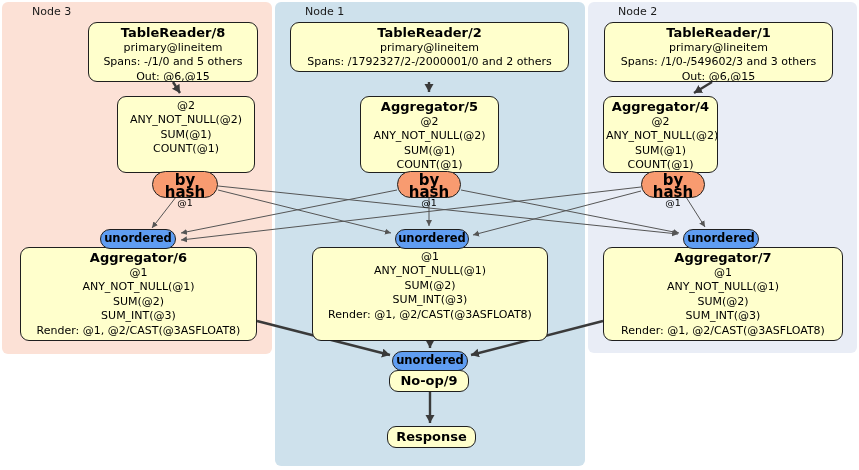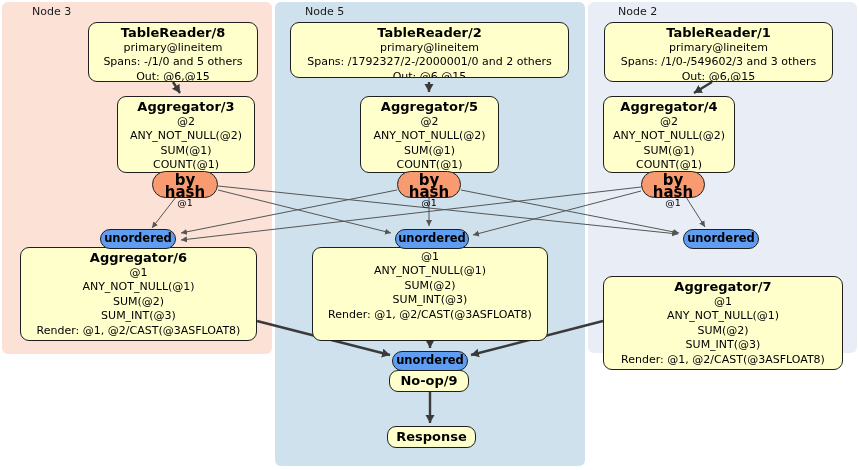--- a/index.html
+++ b/index.html
@@ -34,21 +34,21 @@
 </style>
 </head>
 <body>
 
 <div class="canvas">
 
   <div class="region" style="left: 2px; top: 2px; width: 270px; height: 352px; background: rgb(252, 225, 214);">
     <div class="region-label">Node 3</div>
   </div>
   <div class="region" style="left: 275px; top: 2px; width: 310px; height: 464px; background: rgb(206, 225, 236);">
-    <div class="region-label">Node 5</div>
+    <div class="region-label">Node 1</div>
   </div>
   <div class="region" style="left: 588px; top: 2px; width: 269px; height: 351px; background: rgb(233, 237, 246);">
     <div class="region-label">Node 2</div>
   </div>
 
   <svg class="edges" width="859" height="470">
     <defs>
       <marker id="mthin" markerUnits="userSpaceOnUse" markerWidth="8" markerHeight="8" refX="6" refY="3.5" orient="auto">
         <path d="M0,0.5 L6,3.5 L0,6.5 z" fill="#555555"></path>
       </marker>
@@ -80,36 +80,35 @@
     </g>
   </svg>
 
   <div class="pbox" style="left:88px; top:22px; width:170px; height:60px;">
     <div class="ptitle">TableReader/8</div>
     <div class="pline">primary@lineitem</div>
     <div class="pline">Spans: -/1/0 and 5 others</div>
     <div class="pline">Out: @6,@15</div>
   </div>
   <div class="pbox" style="left:117px; top:96px; width:138px; height:77px;">
-    <div class="ptitle">Aggregator/3</div>
     <div class="pline">@2</div>
     <div class="pline">ANY_NOT_NULL(@2)</div>
     <div class="pline">SUM(@1)</div>
     <div class="pline">COUNT(@1)</div>
   </div>
   <div class="pbox" style="left:20px; top:247px; width:237px; height:94px;">
     <div class="ptitle">Aggregator/6</div>
     <div class="pline">@1</div>
     <div class="pline">ANY_NOT_NULL(@1)</div>
     <div class="pline">SUM(@2)</div>
     <div class="pline">SUM_INT(@3)</div>
     <div class="pline">Render: @1, @2/CAST(@3ASFLOAT8)</div>
   </div>
 
-  <div class="pbox" style="left:290px; top:22px; width:279px; height:56px;">
+  <div class="pbox" style="left:290px; top:22px; width:279px; height:50px;">
     <div class="ptitle">TableReader/2</div>
     <div class="pline">primary@lineitem</div>
     <div class="pline">Spans: /1792327/2-/2000001/0 and 2 others</div>
     <div class="pline">Out: @6,@15</div>
   </div>
   <div class="pbox" style="left:360px; top:96px; width:139px; height:77px;">
     <div class="ptitle">Aggregator/5</div>
     <div class="pline">@2</div>
     <div class="pline">ANY_NOT_NULL(@2)</div>
     <div class="pline">SUM(@1)</div>
@@ -122,28 +121,28 @@
     <div class="pline">SUM_INT(@3)</div>
     <div class="pline">Render: @1, @2/CAST(@3ASFLOAT8)</div>
   </div>
 
   <div class="pbox" style="left:604px; top:22px; width:229px; height:60px;">
     <div class="ptitle">TableReader/1</div>
     <div class="pline">primary@lineitem</div>
     <div class="pline">Spans: /1/0-/549602/3 and 3 others</div>
     <div class="pline">Out: @6,@15</div>
   </div>
-  <div class="pbox" style="left:603px; top:96px; width:132px; height:77px;">
+  <div class="pbox" style="left:603px; top:96px; width:115px; height:77px;">
     <div class="ptitle">Aggregator/4</div>
     <div class="pline">@2</div>
     <div class="pline">ANY_NOT_NULL(@2)</div>
     <div class="pline">SUM(@1)</div>
     <div class="pline">COUNT(@1)</div>
   </div>
-  <div class="pbox" style="left:603px; top:247px; width:240px; height:94px;margin-top:29px;">
+  <div class="pbox" style="left:603px; top:247px; width:240px; height:94px;">
     <div class="ptitle">Aggregator/7</div>
     <div class="pline">@1</div>
     <div class="pline">ANY_NOT_NULL(@1)</div>
     <div class="pline">SUM(@2)</div>
     <div class="pline">SUM_INT(@3)</div>
     <div class="pline">Render: @1, @2/CAST(@3ASFLOAT8)</div>
   </div>
 
   <div class="oval hash-oval" style="left:152px; top:171px; width:66px; height:27px;">
     <div class="hash-label">by hash</div>

